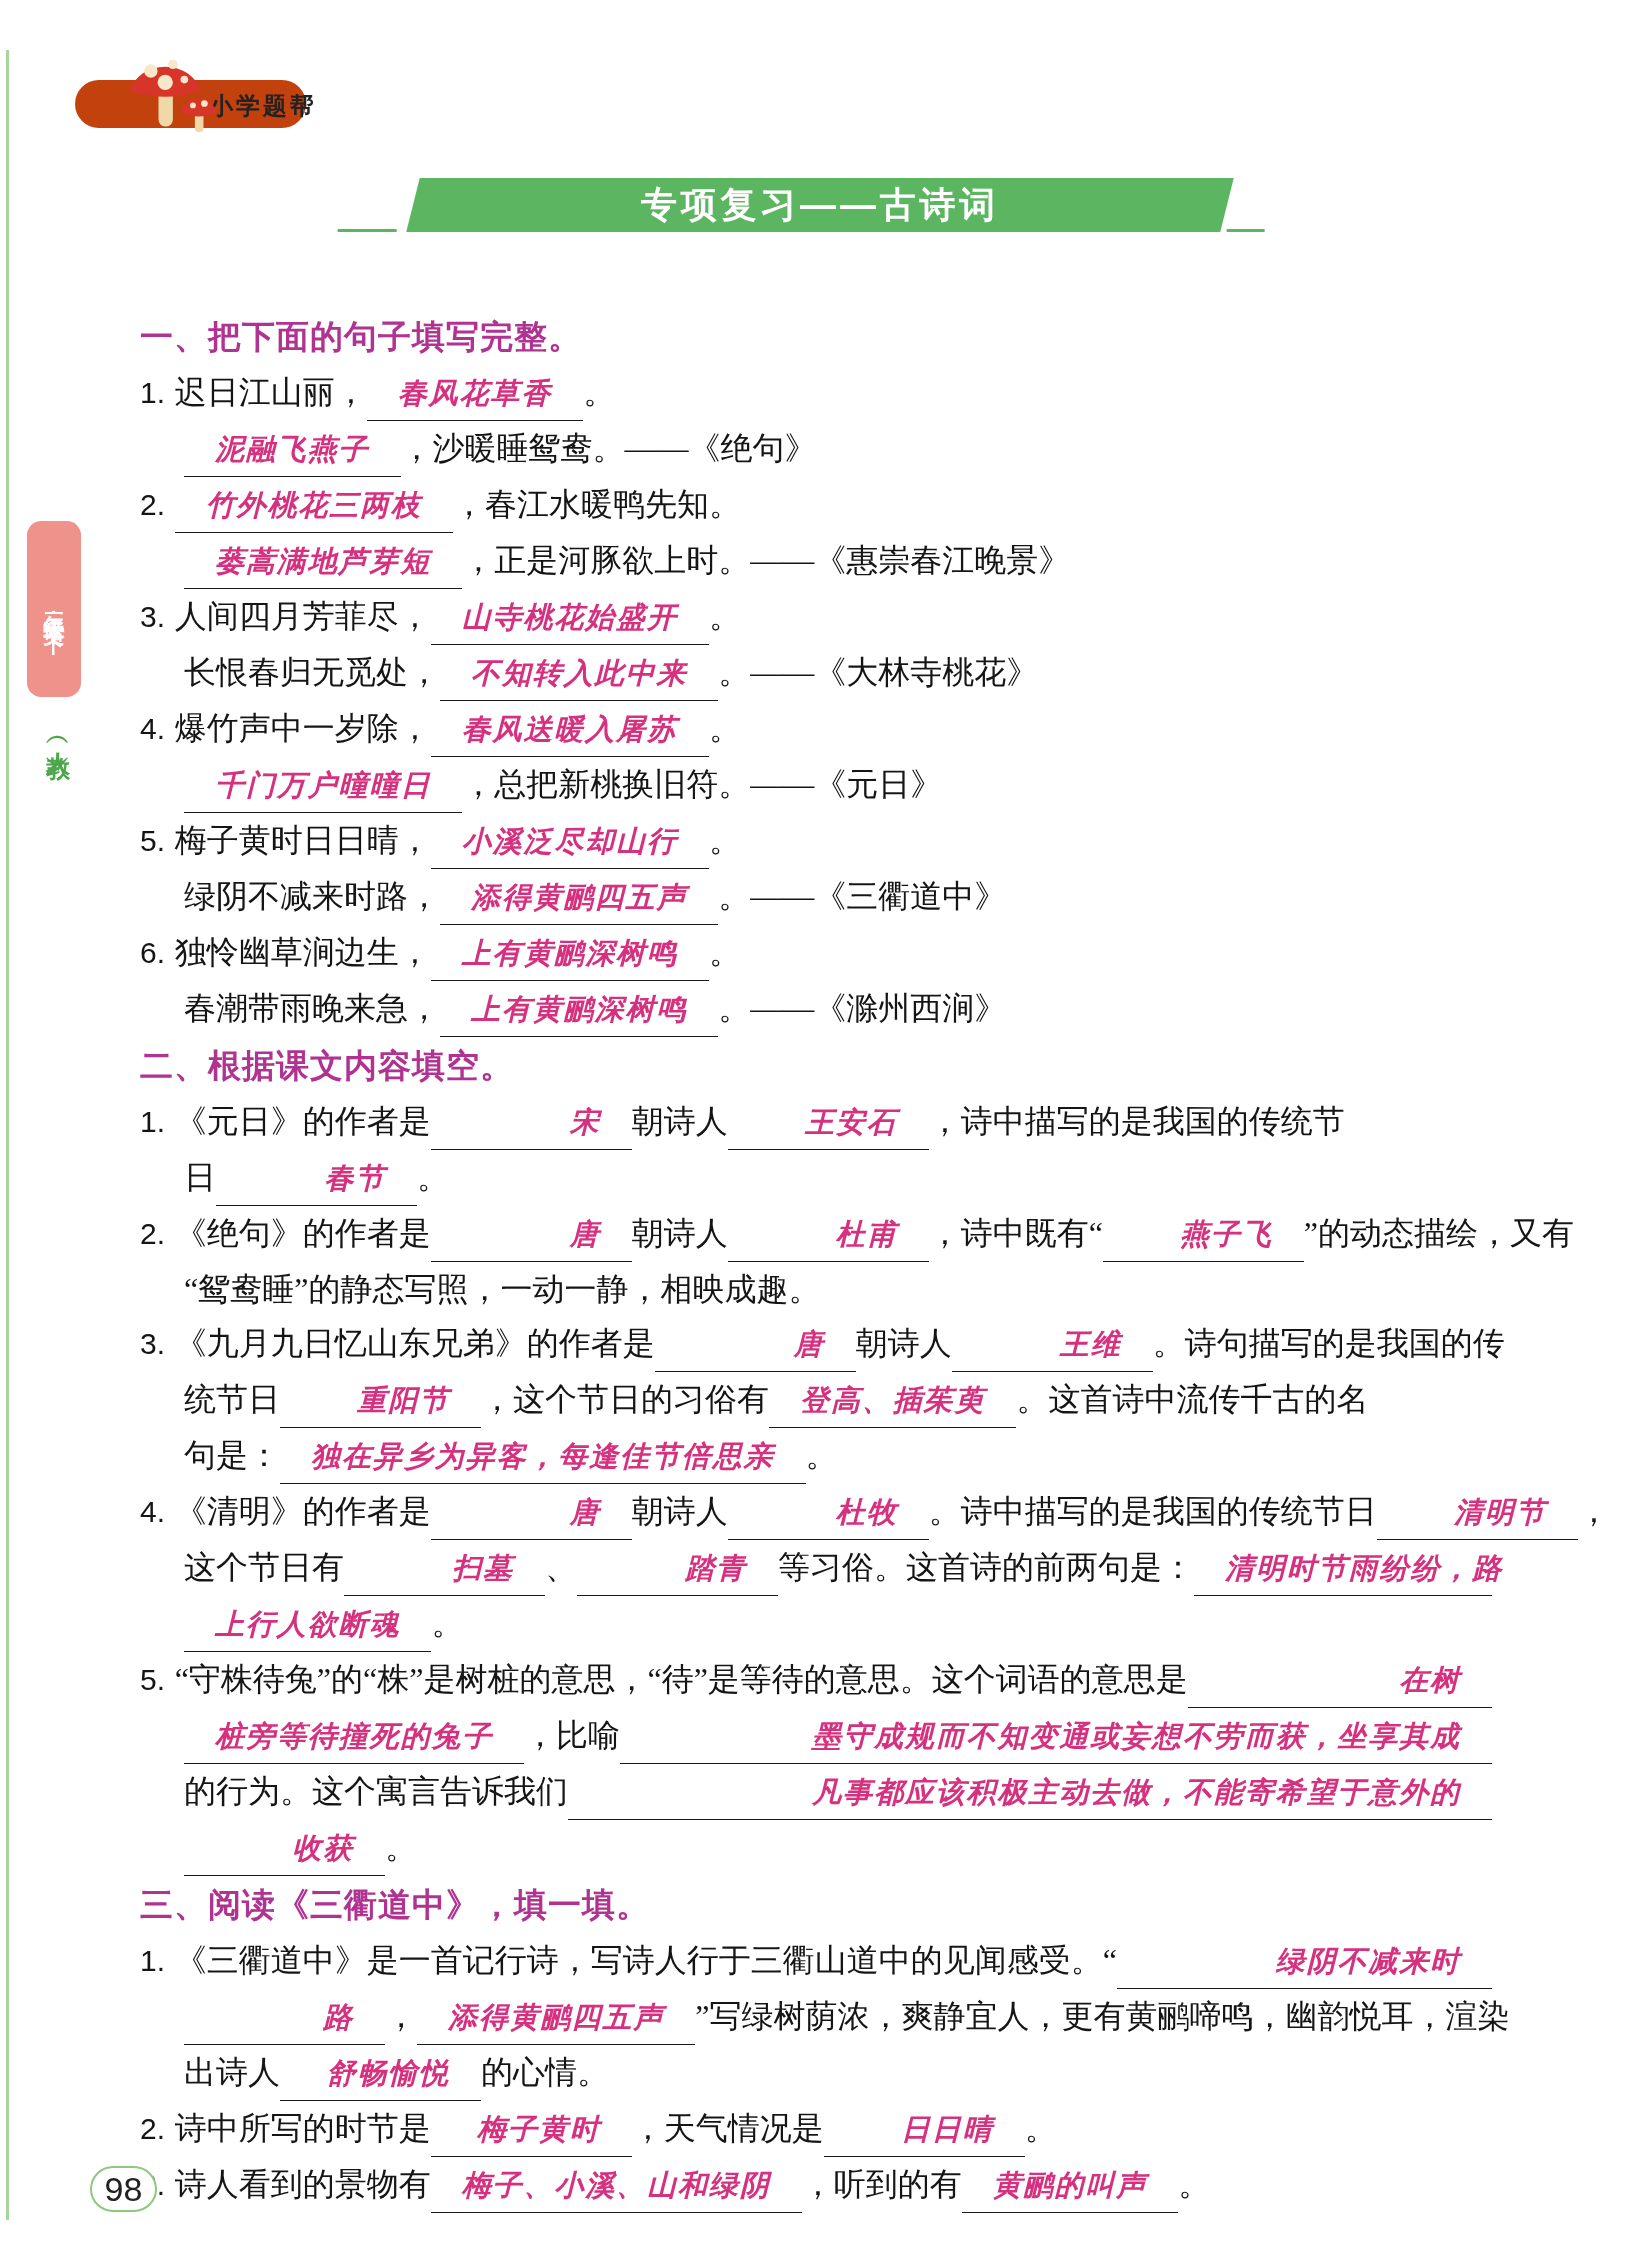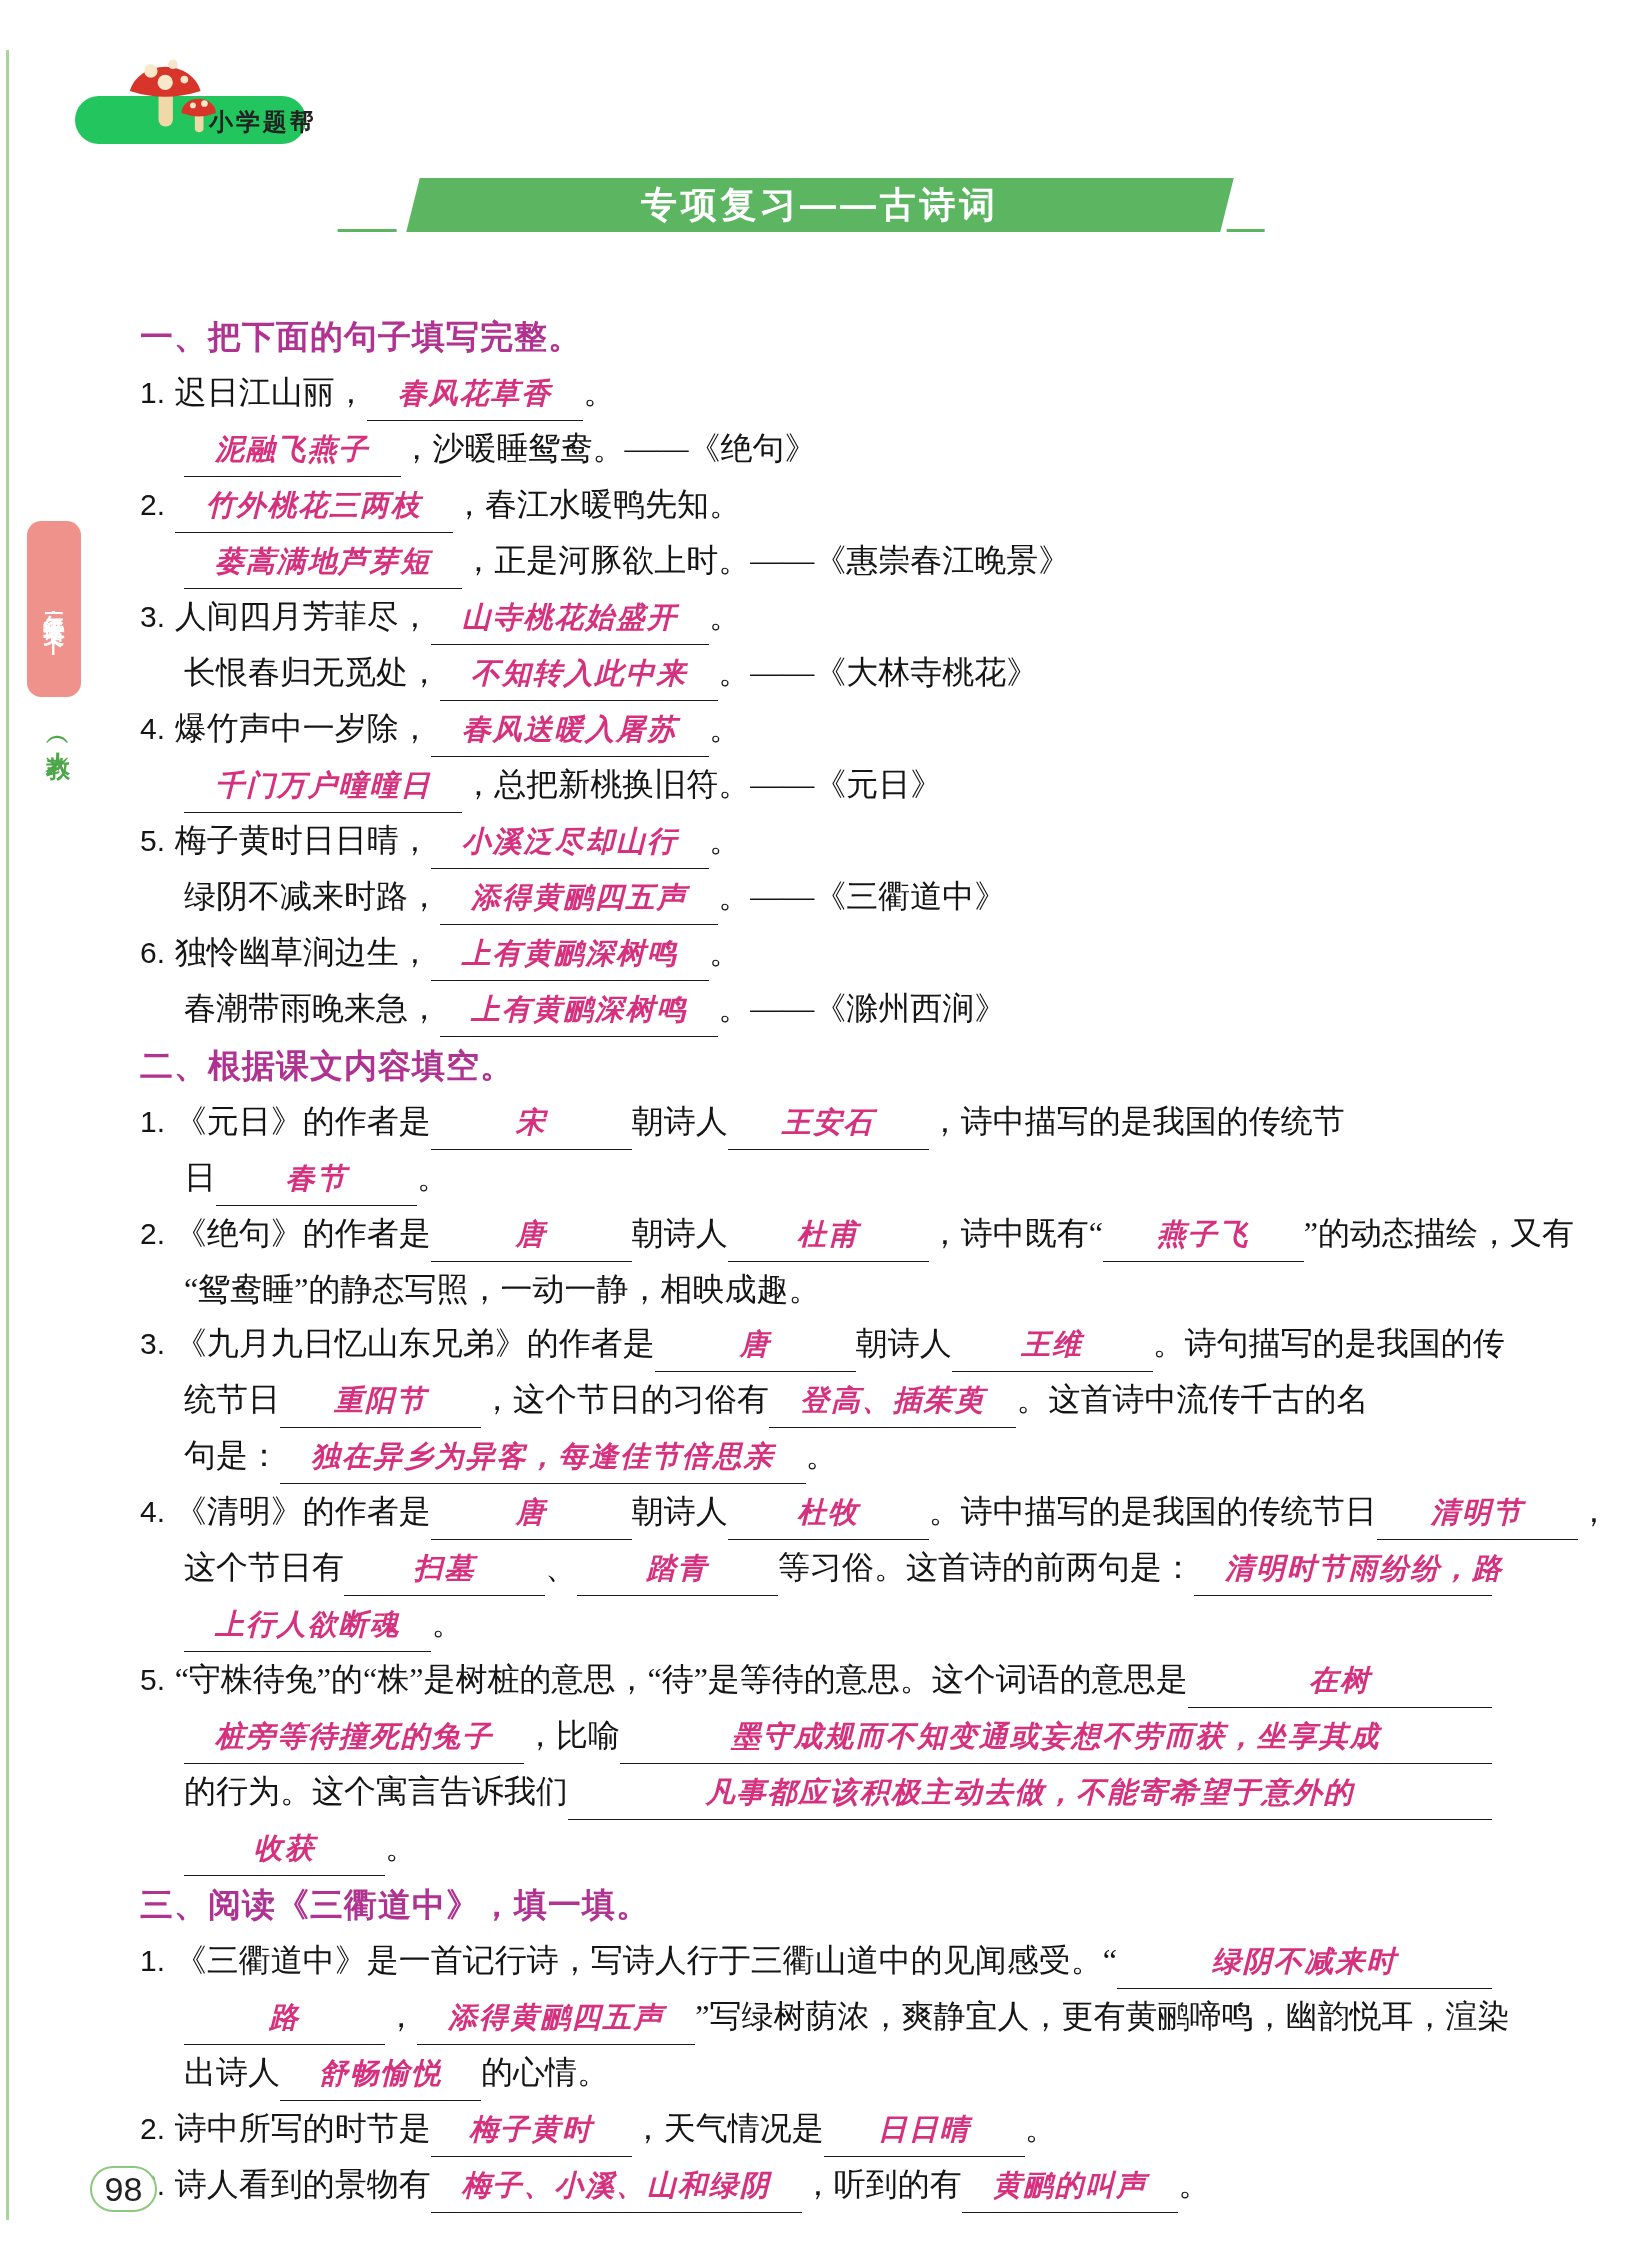--- a/index.html
+++ b/index.html
@@ -4,21 +4,21 @@
 <style>
   html,body { margin:0; padding:0; }
   body {
     width:1628px; height:2260px; position:relative; background:#ffffff;
     font-family:"Liberation Serif","DejaVu Serif",serif; color:#151515;
     overflow:hidden;
   }
   .left-line { position:absolute; left:5.7px; top:50px; width:2.9px; height:2170px; background:#a8d59c; }
 
   
-  .brand { position:absolute; left:75px; top:96px; width:231px; height:48px; background:#22c55e; border-radius:24px; }
+  .brand { position:absolute; left:75px; top:80px; width:231px; height:48px; background:#c2410c; border-radius:24px; }
   .brand-label { position:absolute; left:134px; top:9.6px; font-size:24px; font-weight:bold;
     font-family:"Liberation Sans",sans-serif; color:#222; letter-spacing:2.9px; white-space:nowrap; }
   .mushrooms { position:absolute; left:122px; top:48px; }
 
   
   .banner { position:absolute; left:413px; top:178px; width:814px; height:54px; background:#5cb561; transform:skewX(-14deg); }
   .banner:before { content:""; position:absolute; left:-69px; bottom:0px; width:59px; height:2.9px; background:#5cb561; transform:skewX(14deg); }
   .banner:after  { content:""; position:absolute; right:-44px; bottom:0px; width:38px; height:2.9px; background:#5cb561; transform:skewX(14deg); }
   .banner-text { display:block; transform:skewX(14deg); text-align:center; line-height:54px;
     font-family:"Liberation Sans",sans-serif; font-weight:bold; font-size:36px; color:#ffffff; letter-spacing:3.8px; }
@@ -33,21 +33,21 @@
 
   
   .content { position:absolute; left:140px; right:136px; top:308px; }
   .sec-title { font-family:"Liberation Sans",sans-serif; font-weight:bold; color:#b03391;
     font-size:33px; line-height:57px; letter-spacing:1px; }
   .line { display:flex; align-items:baseline; line-height:54px; font-size:32px; white-space:nowrap; }
   .line.indent { padding-left:44px; }
   .num { font-family:"Liberation Sans",sans-serif; font-size:30px; margin-right:9.6px; flex:0 0 auto; }
   .text { flex:0 0 auto; }
   .src { flex:0 0 auto; }
-  .blank { flex:0 0 auto; min-width:139px; padding:0 31px; text-align:center;
+  .blank { flex:0 0 auto; min-width:139px; padding:0 31px; text-align:right;
     border-bottom:1.9px solid #1a1a1a; color:#d6317f; font-style:italic; font-weight:600;
     font-size:29px; letter-spacing:1.9px; }
   .blank.grow { flex:1 1 auto;font-style:italic; }
 
   
   .page-pill { position:absolute; left:90px; top:2166px; width:63px; height:42px; background:#ffffff;
     border:2.9px solid #8cc87e; border-radius:23px; text-align:center; line-height:42px;
     font-family:"Liberation Sans",sans-serif; font-size:34px; color:#222; }
 </style>
 </head>

